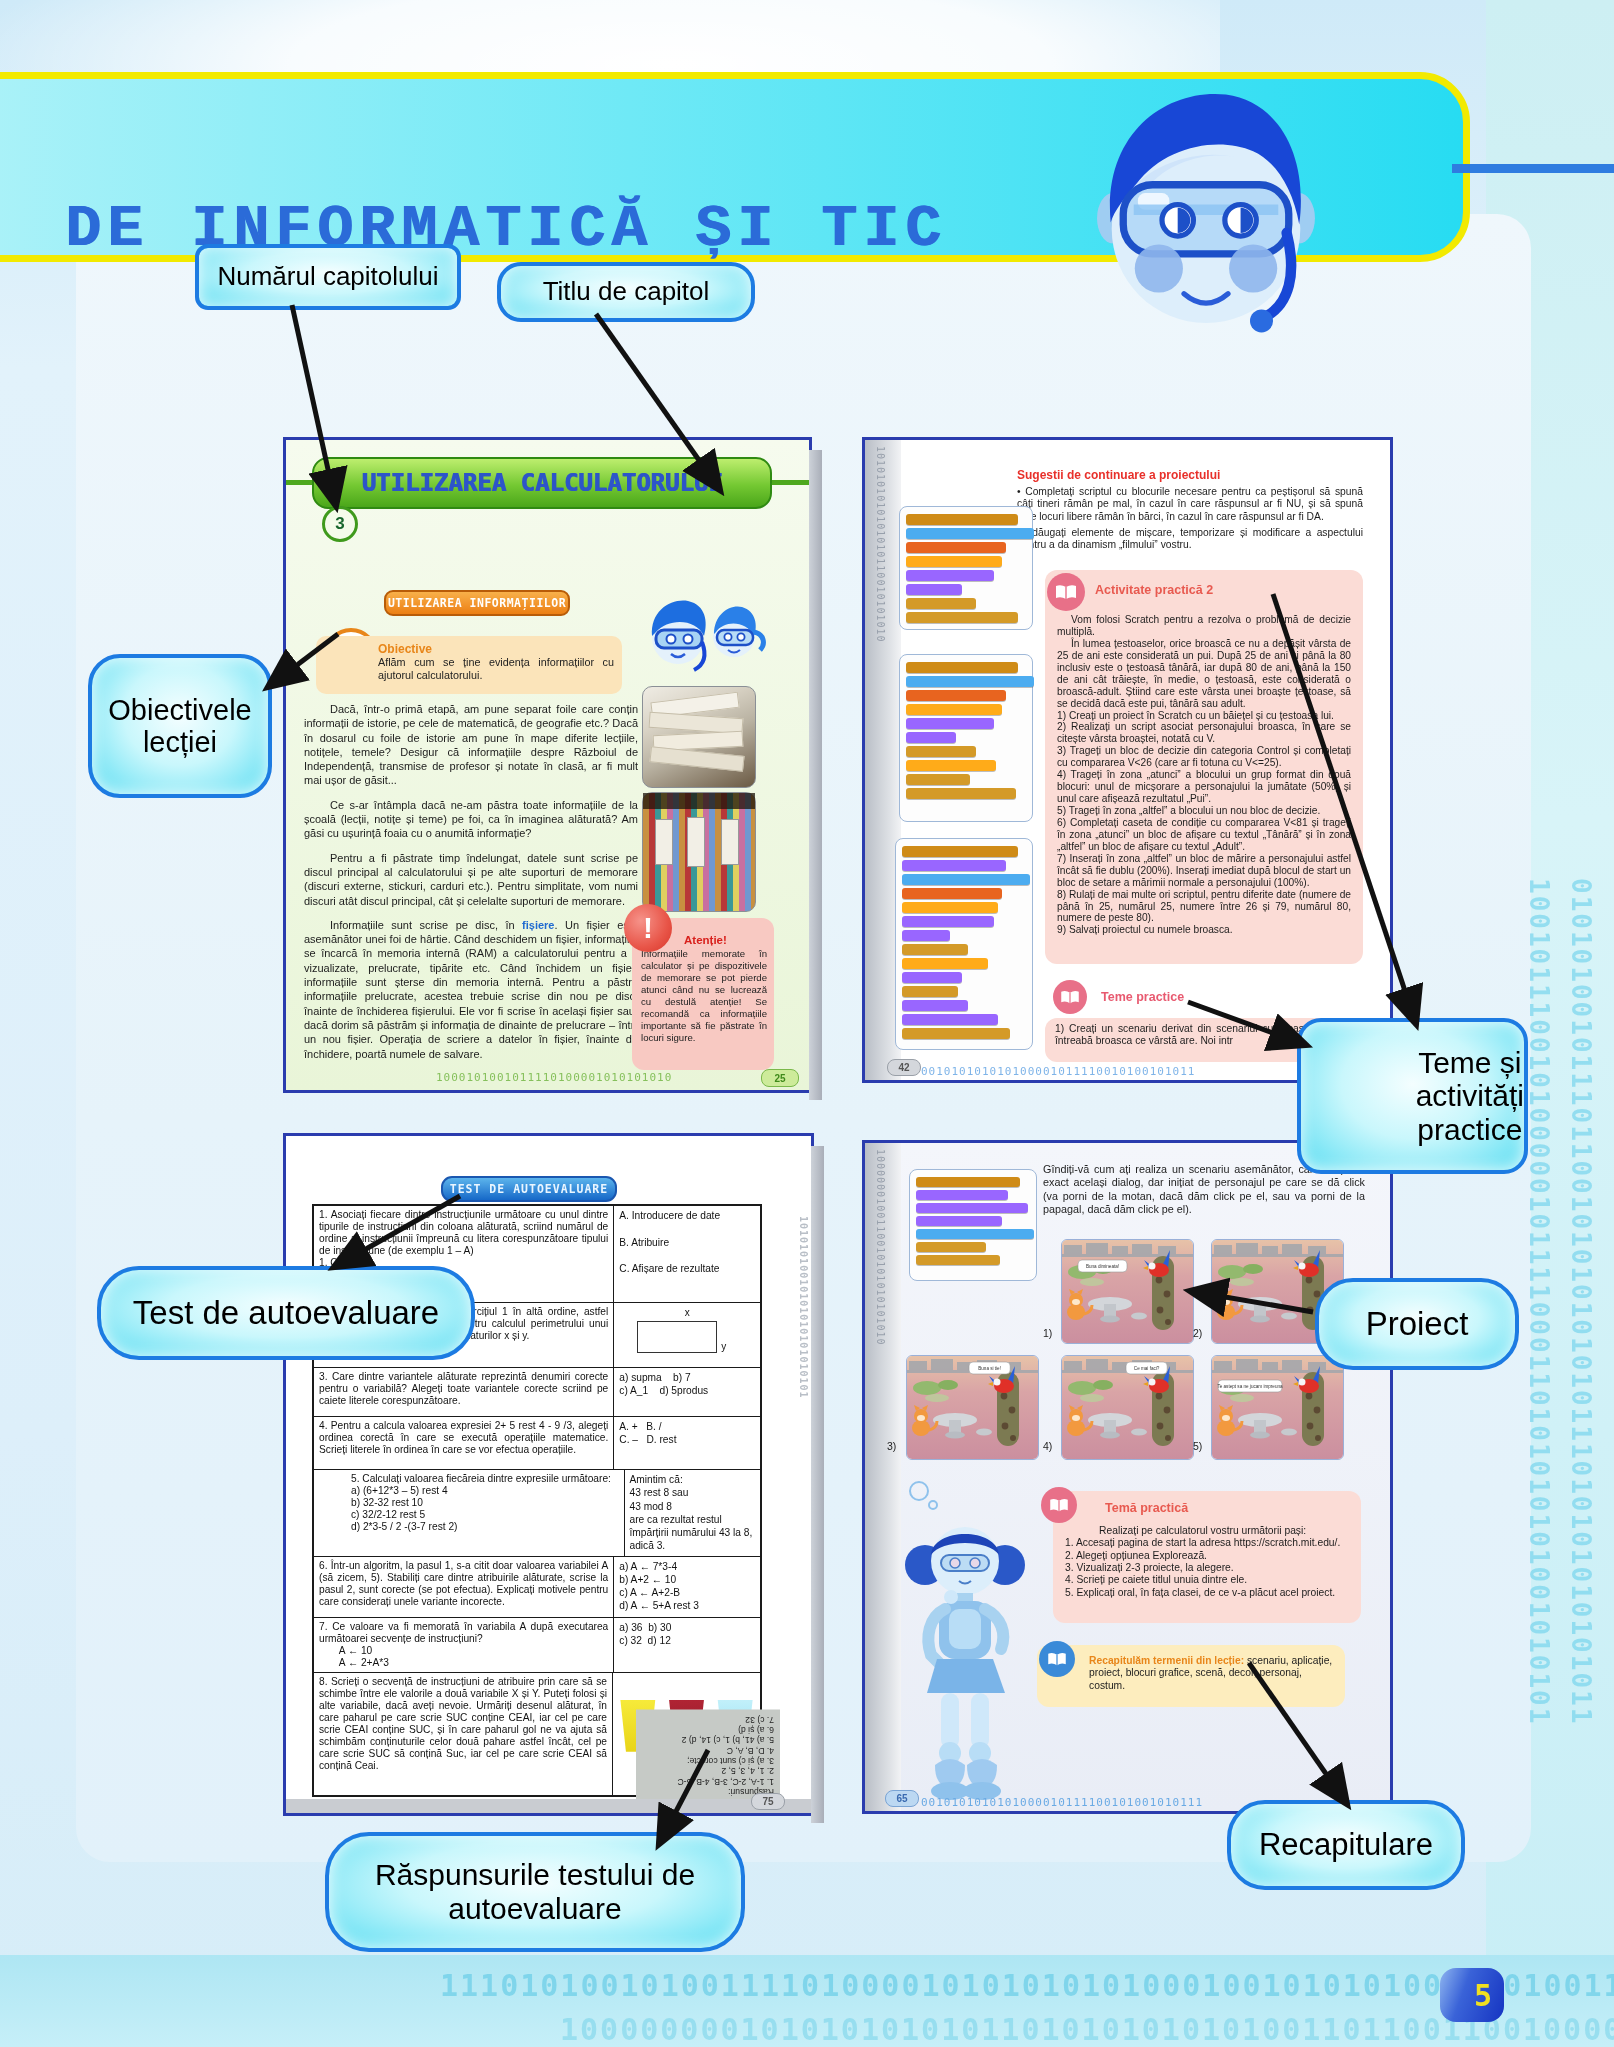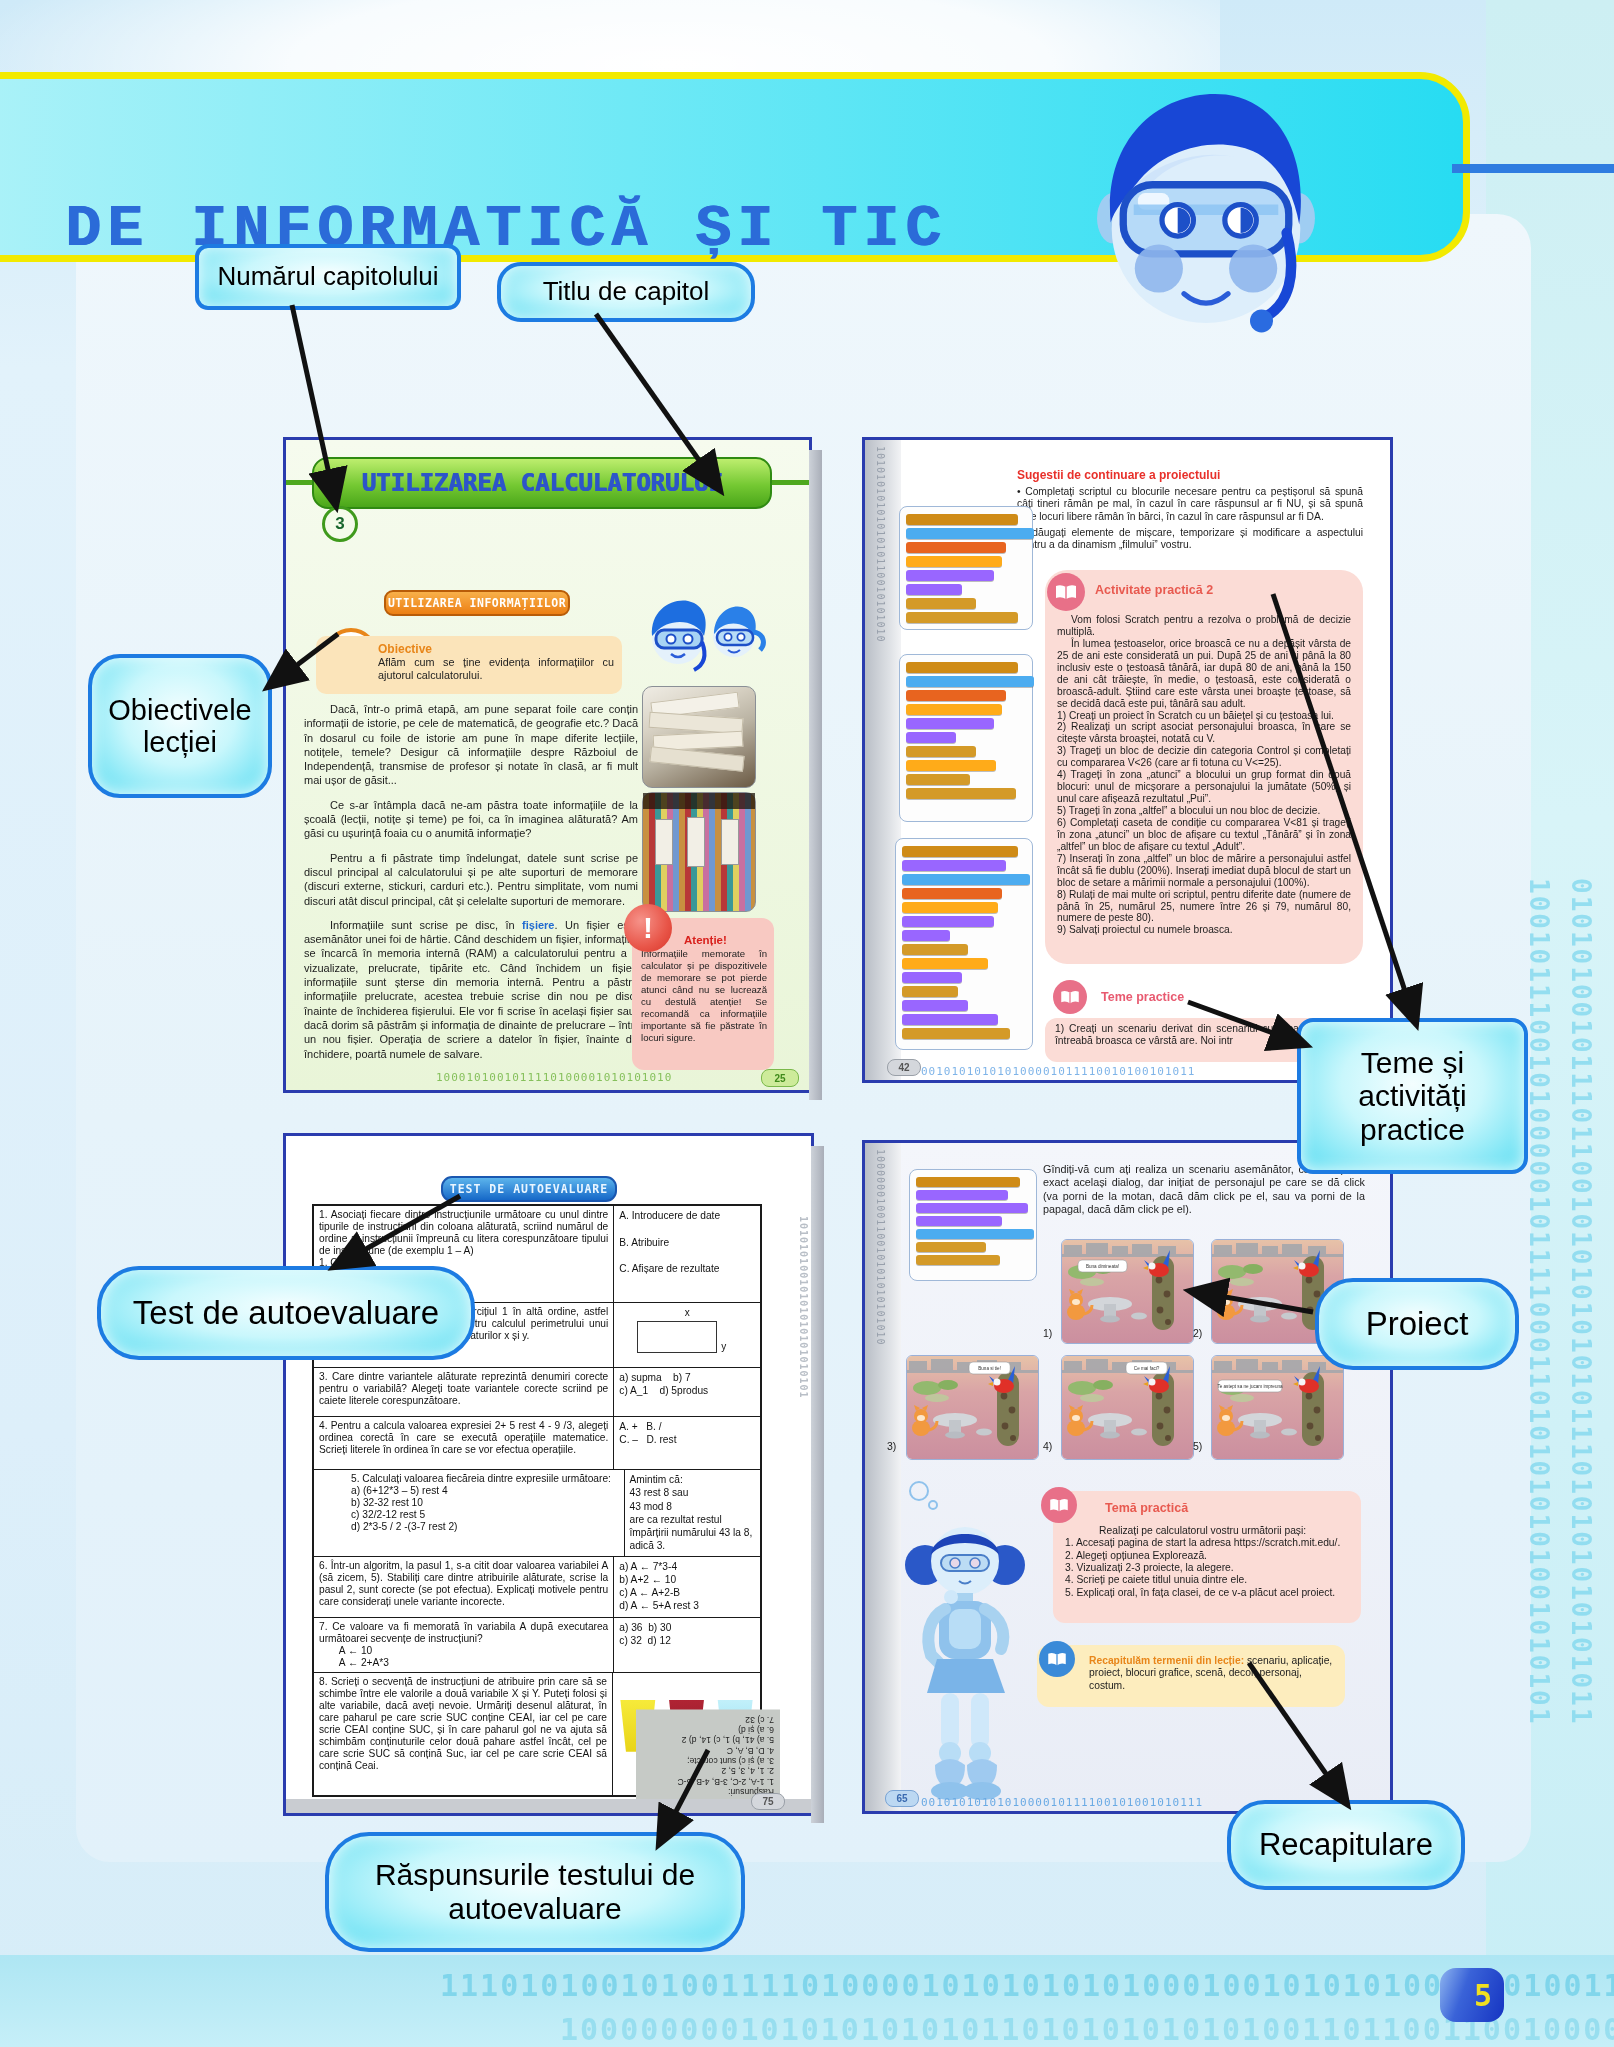--- a/index.html
+++ b/index.html
@@ -271,21 +271,21 @@
         <div class="sblock" style="background:#9966ff;width:48px;height:11px;"></div>
         <div class="sblock" style="background:#d49a28;width:66px;height:11px;"></div>
         <div class="sblock" style="background:#ffab19;width:86px;height:11px;"></div>
         <div class="sblock" style="background:#9966ff;width:60px;height:11px;"></div>
         <div class="sblock" style="background:#d49a28;width:56px;height:11px;"></div>
         <div class="sblock" style="background:#9966ff;width:66px;height:11px;"></div>
         <div class="sblock" style="background:#9966ff;width:96px;height:11px;"></div>
         <div class="sblock" style="background:#d49a28;width:108px;height:11px;"></div>
       </div>
 
-    <div class="pinkbox" style="left:180px;top:130px;width:318px;height:394px;border-radius:22px;">
+    <div class="pinkbox" style="left:180px;top:130px;width:318px;height:394px;">
       <div class="icircle" style="left:2px;top:3px;width:38px;height:38px;background:#e87088;">
         <svg width="22" height="16" viewBox="0 0 22 16">
             <path d="M1,2 Q6,0 11,3 Q16,0 21,2 V14 Q16,12 11,15 Q6,12 1,14 Z" fill="#fff"></path>
             <path d="M11,3 V15" stroke="#e87088" stroke-width="1.4"></path>
           </svg>
       </div>
       <div class="pinkh abs" style="left:50px;top:13px;">Activitate practică 2</div>
       <div class="abs smalltext" style="left:12px;top:44px;width:294px;font-size:10.2px;line-height:1.17;">
         <div class="pre" style="text-indent:14px;">Vom folosi Scratch pentru a rezolva o problemă de decizie multiplă.</div>
         <div class="pre" style="text-indent:14px;">În lumea țestoaselor, orice broască ce nu a depășit vârsta de 25 de ani este considerată un pui. După 25 de ani și până la 80 inclusiv este o țestoasă tânără, iar după 80 de ani, până la 150 de ani cât trăiește, în medie, o țestoasă, este considerată o broască-adult. Știind care este vârsta unei broaște țestoase, să se decidă dacă este pui, tânără sau adult.</div>
@@ -692,21 +692,21 @@
   <div class="callout" style="left:195px;top:244px;width:258px;height:58px;border-radius:13px;font-size:26px;z-index:40;">
       <span class="pre">Numărul capitolului</span>
     </div>
   <div class="callout" style="left:497px;top:262px;width:250px;height:52px;border-radius:24px;font-size:26px;z-index:40;">
       <span class="pre">Titlu de capitol</span>
     </div>
   <div class="callout" style="left:88px;top:654px;width:176px;height:136px;border-radius:32px;font-size:29px;z-index:40;">
       <span class="pre">Obiectivele
 lecției</span>
     </div>
-  <div class="callout" style="left:1297px;top:1018px;width:223px;height:148px;border-radius:16px;font-size:30px;z-index:40;">
+  <div class="callout" style="left:1297px;top:1018px;width:223px;height:148px;border-radius:24px;font-size:30px;z-index:40;justify-content:flex-end;">
       <span class="pre">Teme și
 activități
 practice</span>
     </div>
   <div class="callout" style="left:97px;top:1266px;width:370px;height:86px;border-radius:42px;font-size:33px;z-index:40;">
       <span class="pre">Test de autoevaluare</span>
     </div>
   <div class="callout" style="left:1315px;top:1278px;width:196px;height:84px;border-radius:38px;font-size:33px;z-index:40;">
       <span class="pre">Proiect</span>
     </div>

